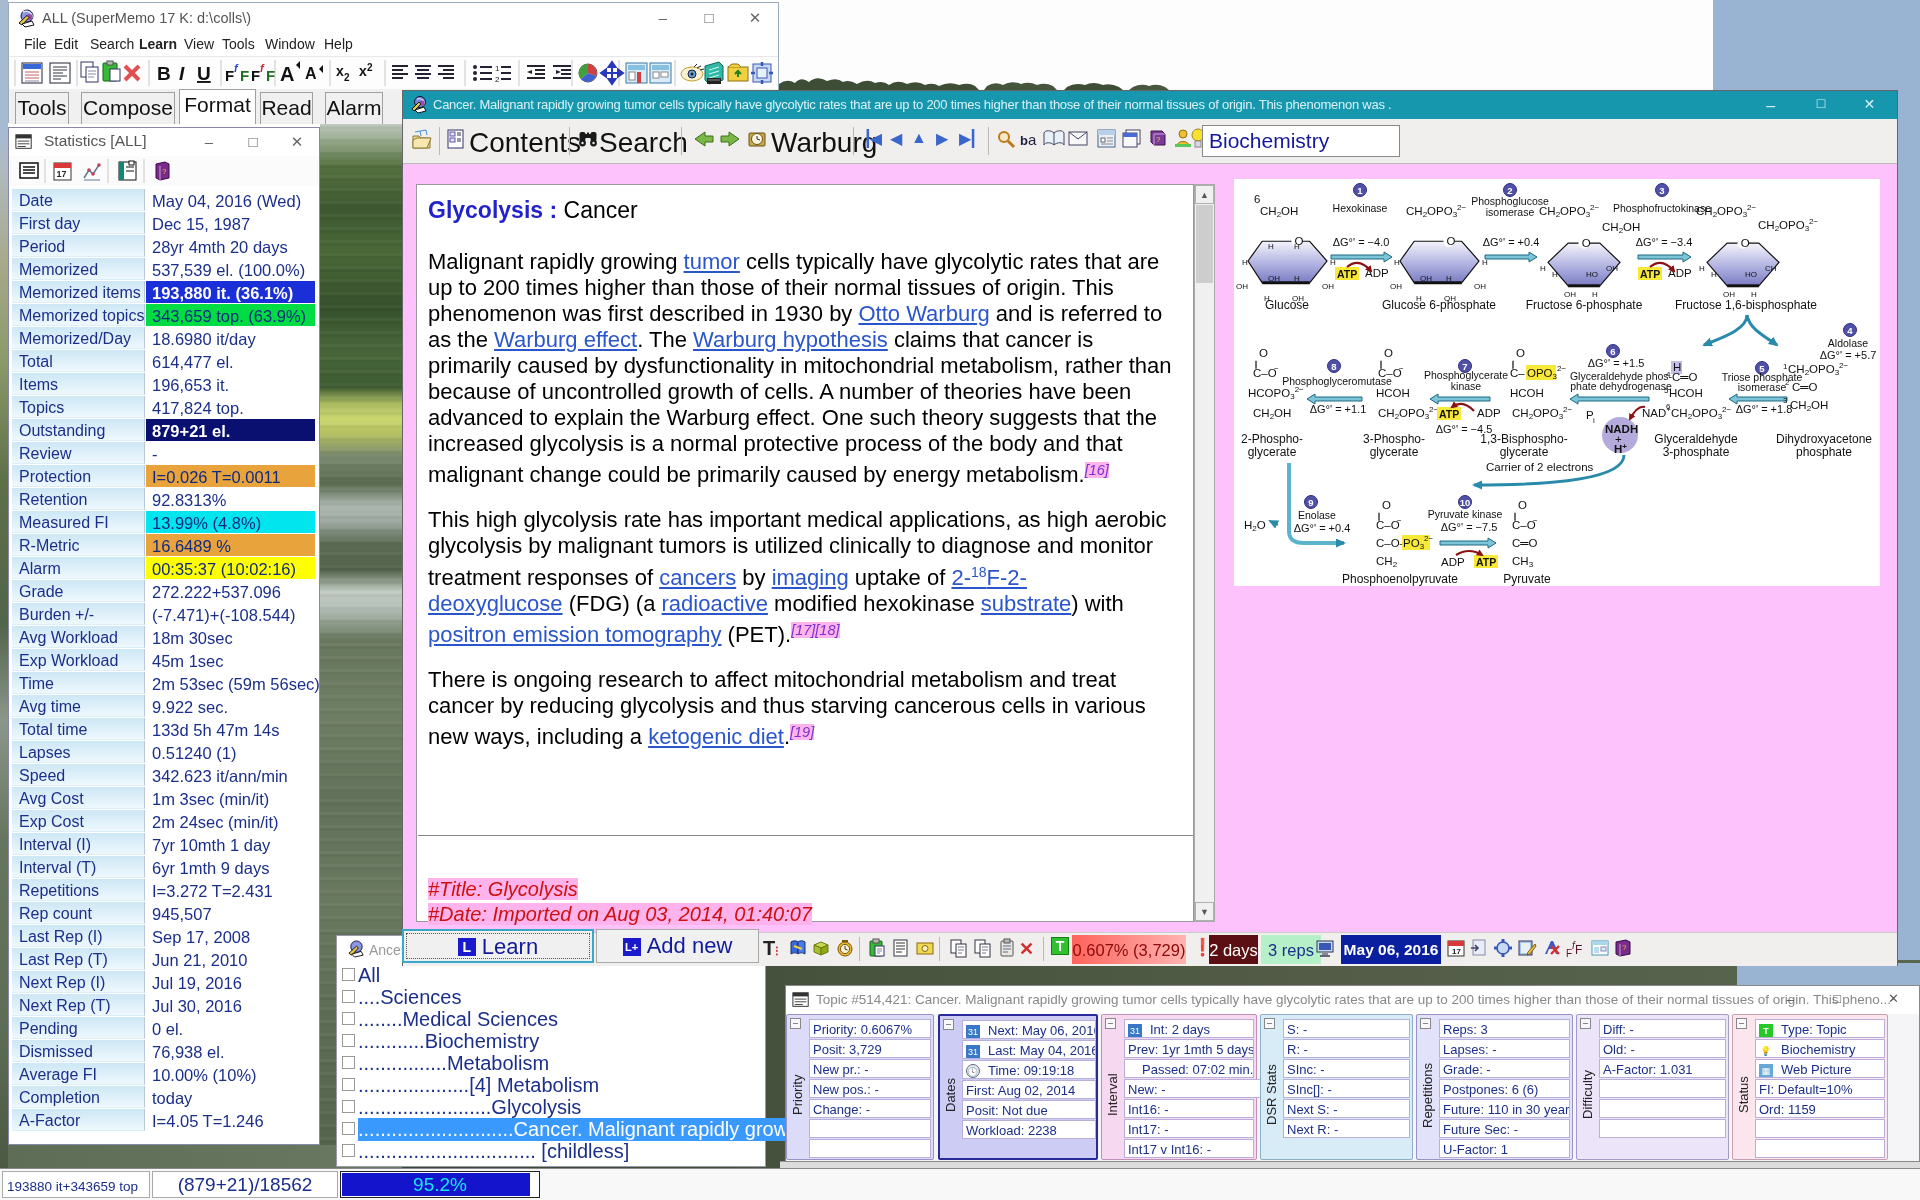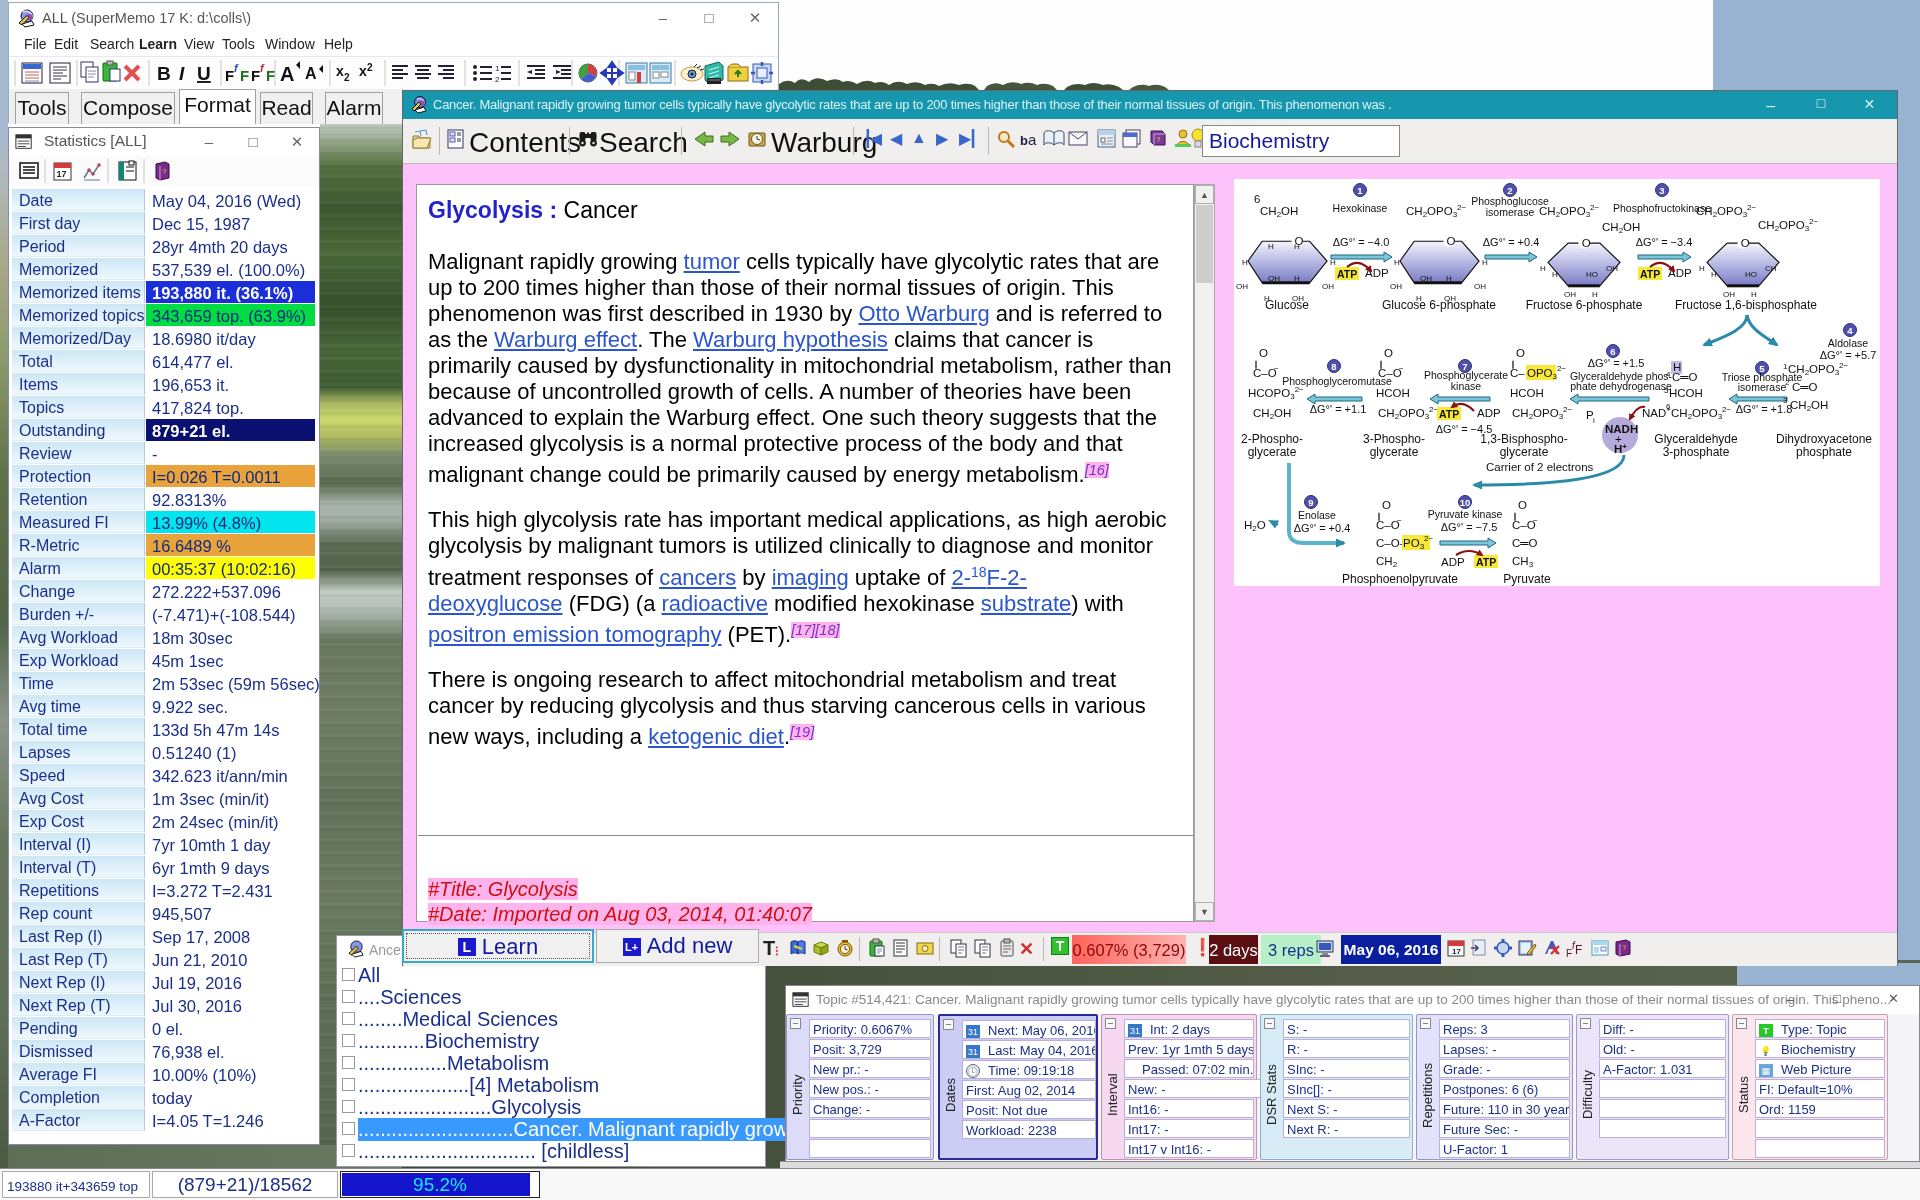--- a/index.html
+++ b/index.html
@@ -456,21 +456,21 @@
       </div>
 <div class="srow">
         <span class="lab">R-Metric</span>
         <span class="val" style="background:#e8a33d;color:#102a80;">16.6489 %</span>
       </div>
 <div class="srow">
         <span class="lab">Alarm</span>
         <span class="val" style="background:#ffff00;color:#102a80;">00:35:37 (10:02:16)</span>
       </div>
 <div class="srow">
-        <span class="lab">Change</span>
+        <span class="lab">Grade</span>
         <span class="val" style="">272.222+537.096</span>
       </div>
 <div class="srow">
         <span class="lab">Burden +/-</span>
         <span class="val" style="">(-7.471)+(-108.544)</span>
       </div>
 <div class="srow">
         <span class="lab">Avg Workload</span>
         <span class="val" style="">18m 30sec</span>
       </div>

